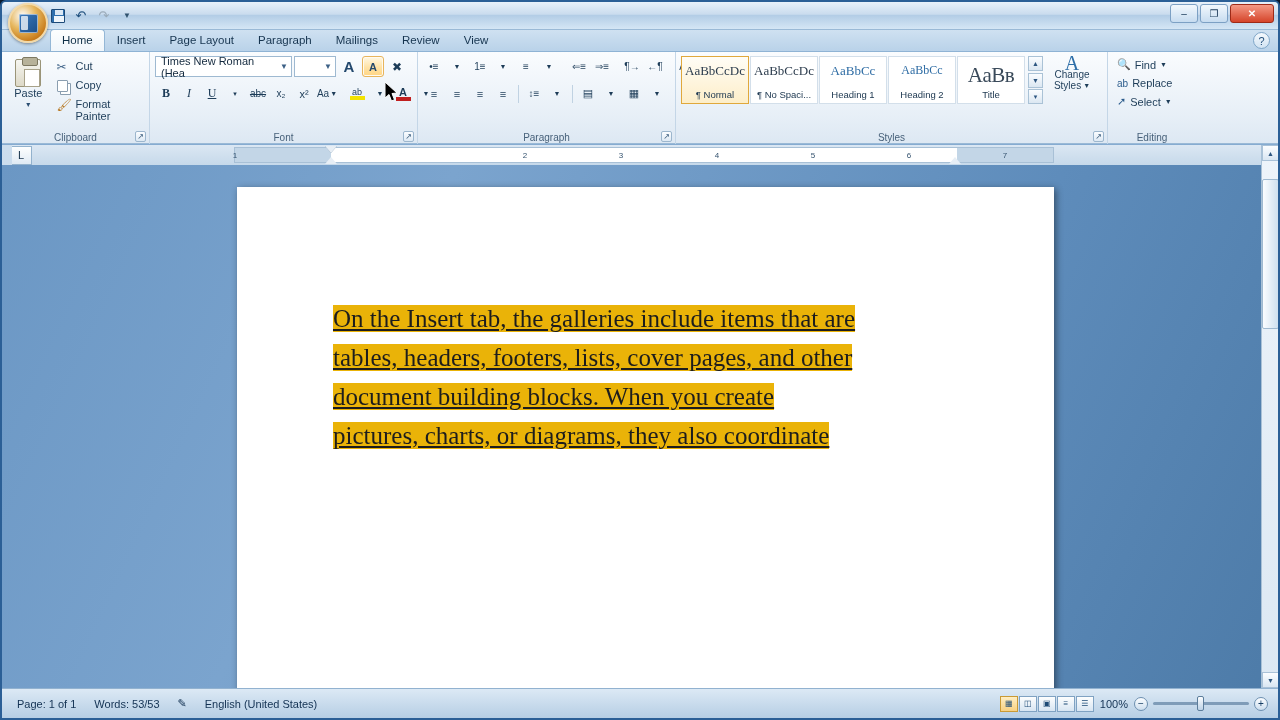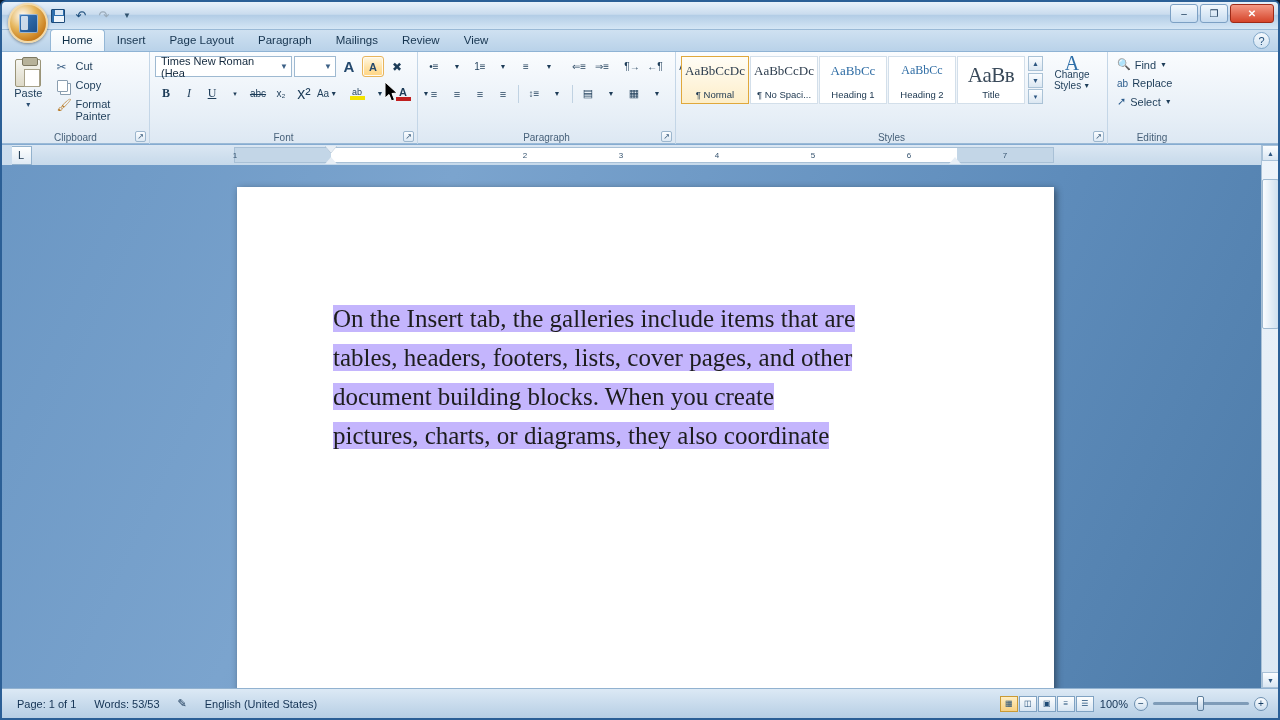--- a/index.html
+++ b/index.html
@@ -313,21 +313,21 @@
     background: #fff;
     box-shadow: 2px 2px 7px rgba(0,0,0,.45);
   }
   .doc-text {
     position: absolute; left: 96px; top: 112px; width: 625px;
     font-family: "Liberation Serif", serif;
     font-size: 25px;
     line-height: 39px;
     color: #1d1d1d;
   }
-  .doc-text span.sel { background: #c4b5fd; }
+  .doc-text span.sel { background: #eab308; text-decoration: underline; }
 
   
   .vscroll {
     position: absolute; right: 0; top: 143px; bottom: 30px; width: 17px;
     background: linear-gradient(#eef4fa, #dce8f3);
     border-left: 1px solid #a9c1d7;
   }
   .vs-btn {
     width: 17px; height: 16px; border: 1px solid #a9c1d7;
     background: linear-gradient(#fbfdff, #d9e6f2);
@@ -500,21 +500,21 @@
           <div class="rbtn">
               <span style="font-size:7px;">▾</span>
             </div>
           <div class="rbtn">
               <span style="text-decoration:line-through;font-size:10px;">abc</span>
             </div>
           <div class="rbtn">
               <span style="font-size:10px;">x₂</span>
             </div>
           <div class="rbtn">
-              <span style="font-size:16px;">x²</span>
+              <span style="font-size:11px;">x²</span>
             </div>
           <div class="rbtn">
               <span style="font-size:10px;">Aa</span>
               <span style="font-size:7px;margin-left:1px;">▼</span>
             </div>
           <span class="sep"></span>
           <div class="rbtn colorbtn">
             <span style="font-size:9px;">ab</span>
             <span class="colorbar" style="background:#f2e200;"></span>
           </div>

